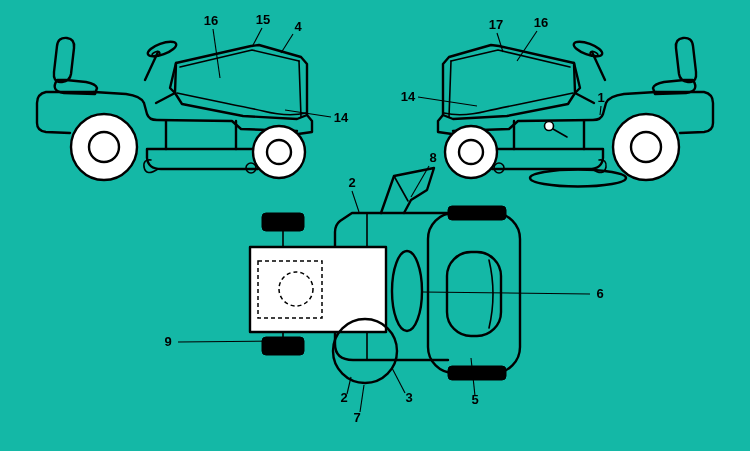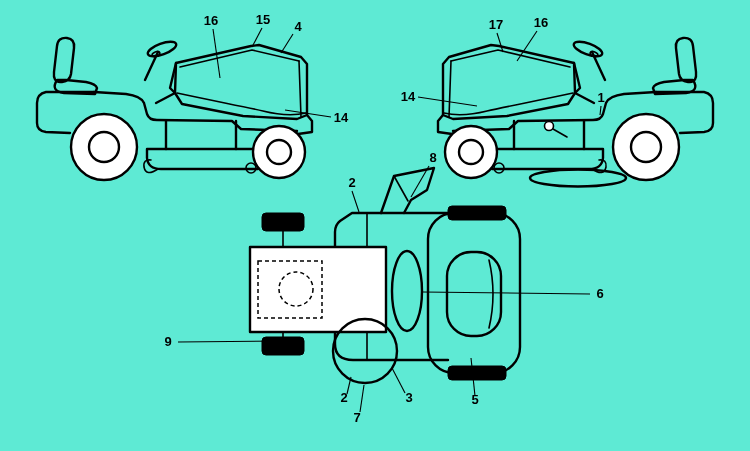--- a/index.html
+++ b/index.html
@@ -1,16 +1,16 @@
 <!DOCTYPE html>
 <html><head>
 <meta charset="utf-8">
 <style>
   html,body{margin:0;padding:0;background:#ffffff;}
-  .stage{position:relative;width:750px;height:451px;background:#5eead4;overflow:hidden;
+  .stage{position:relative;width:750px;height:451px;background:#14b8a6;overflow:hidden;
          font-family:"Liberation Sans","DejaVu Sans",sans-serif;}
   svg{display:block;}
   .ol{fill:none;stroke:#000;stroke-width:2.4;stroke-linejoin:round;stroke-linecap:round;}
   .thin{fill:none;stroke:#000;stroke-width:1.6;stroke-linejoin:round;stroke-linecap:round;}
   .wfill{fill:#ffffff;}
   .bfill{fill:#000;stroke:#000;stroke-width:1;}
   .dash{fill:none;stroke:#000;stroke-width:1.5;stroke-dasharray:4 3;}
   .leader{fill:none;stroke:#000;stroke-width:1.1;}
   text.callout{font-family:"Liberation Sans","DejaVu Sans",sans-serif;font-size:13px;
                font-weight:bold;fill:#000;text-anchor:middle;}

